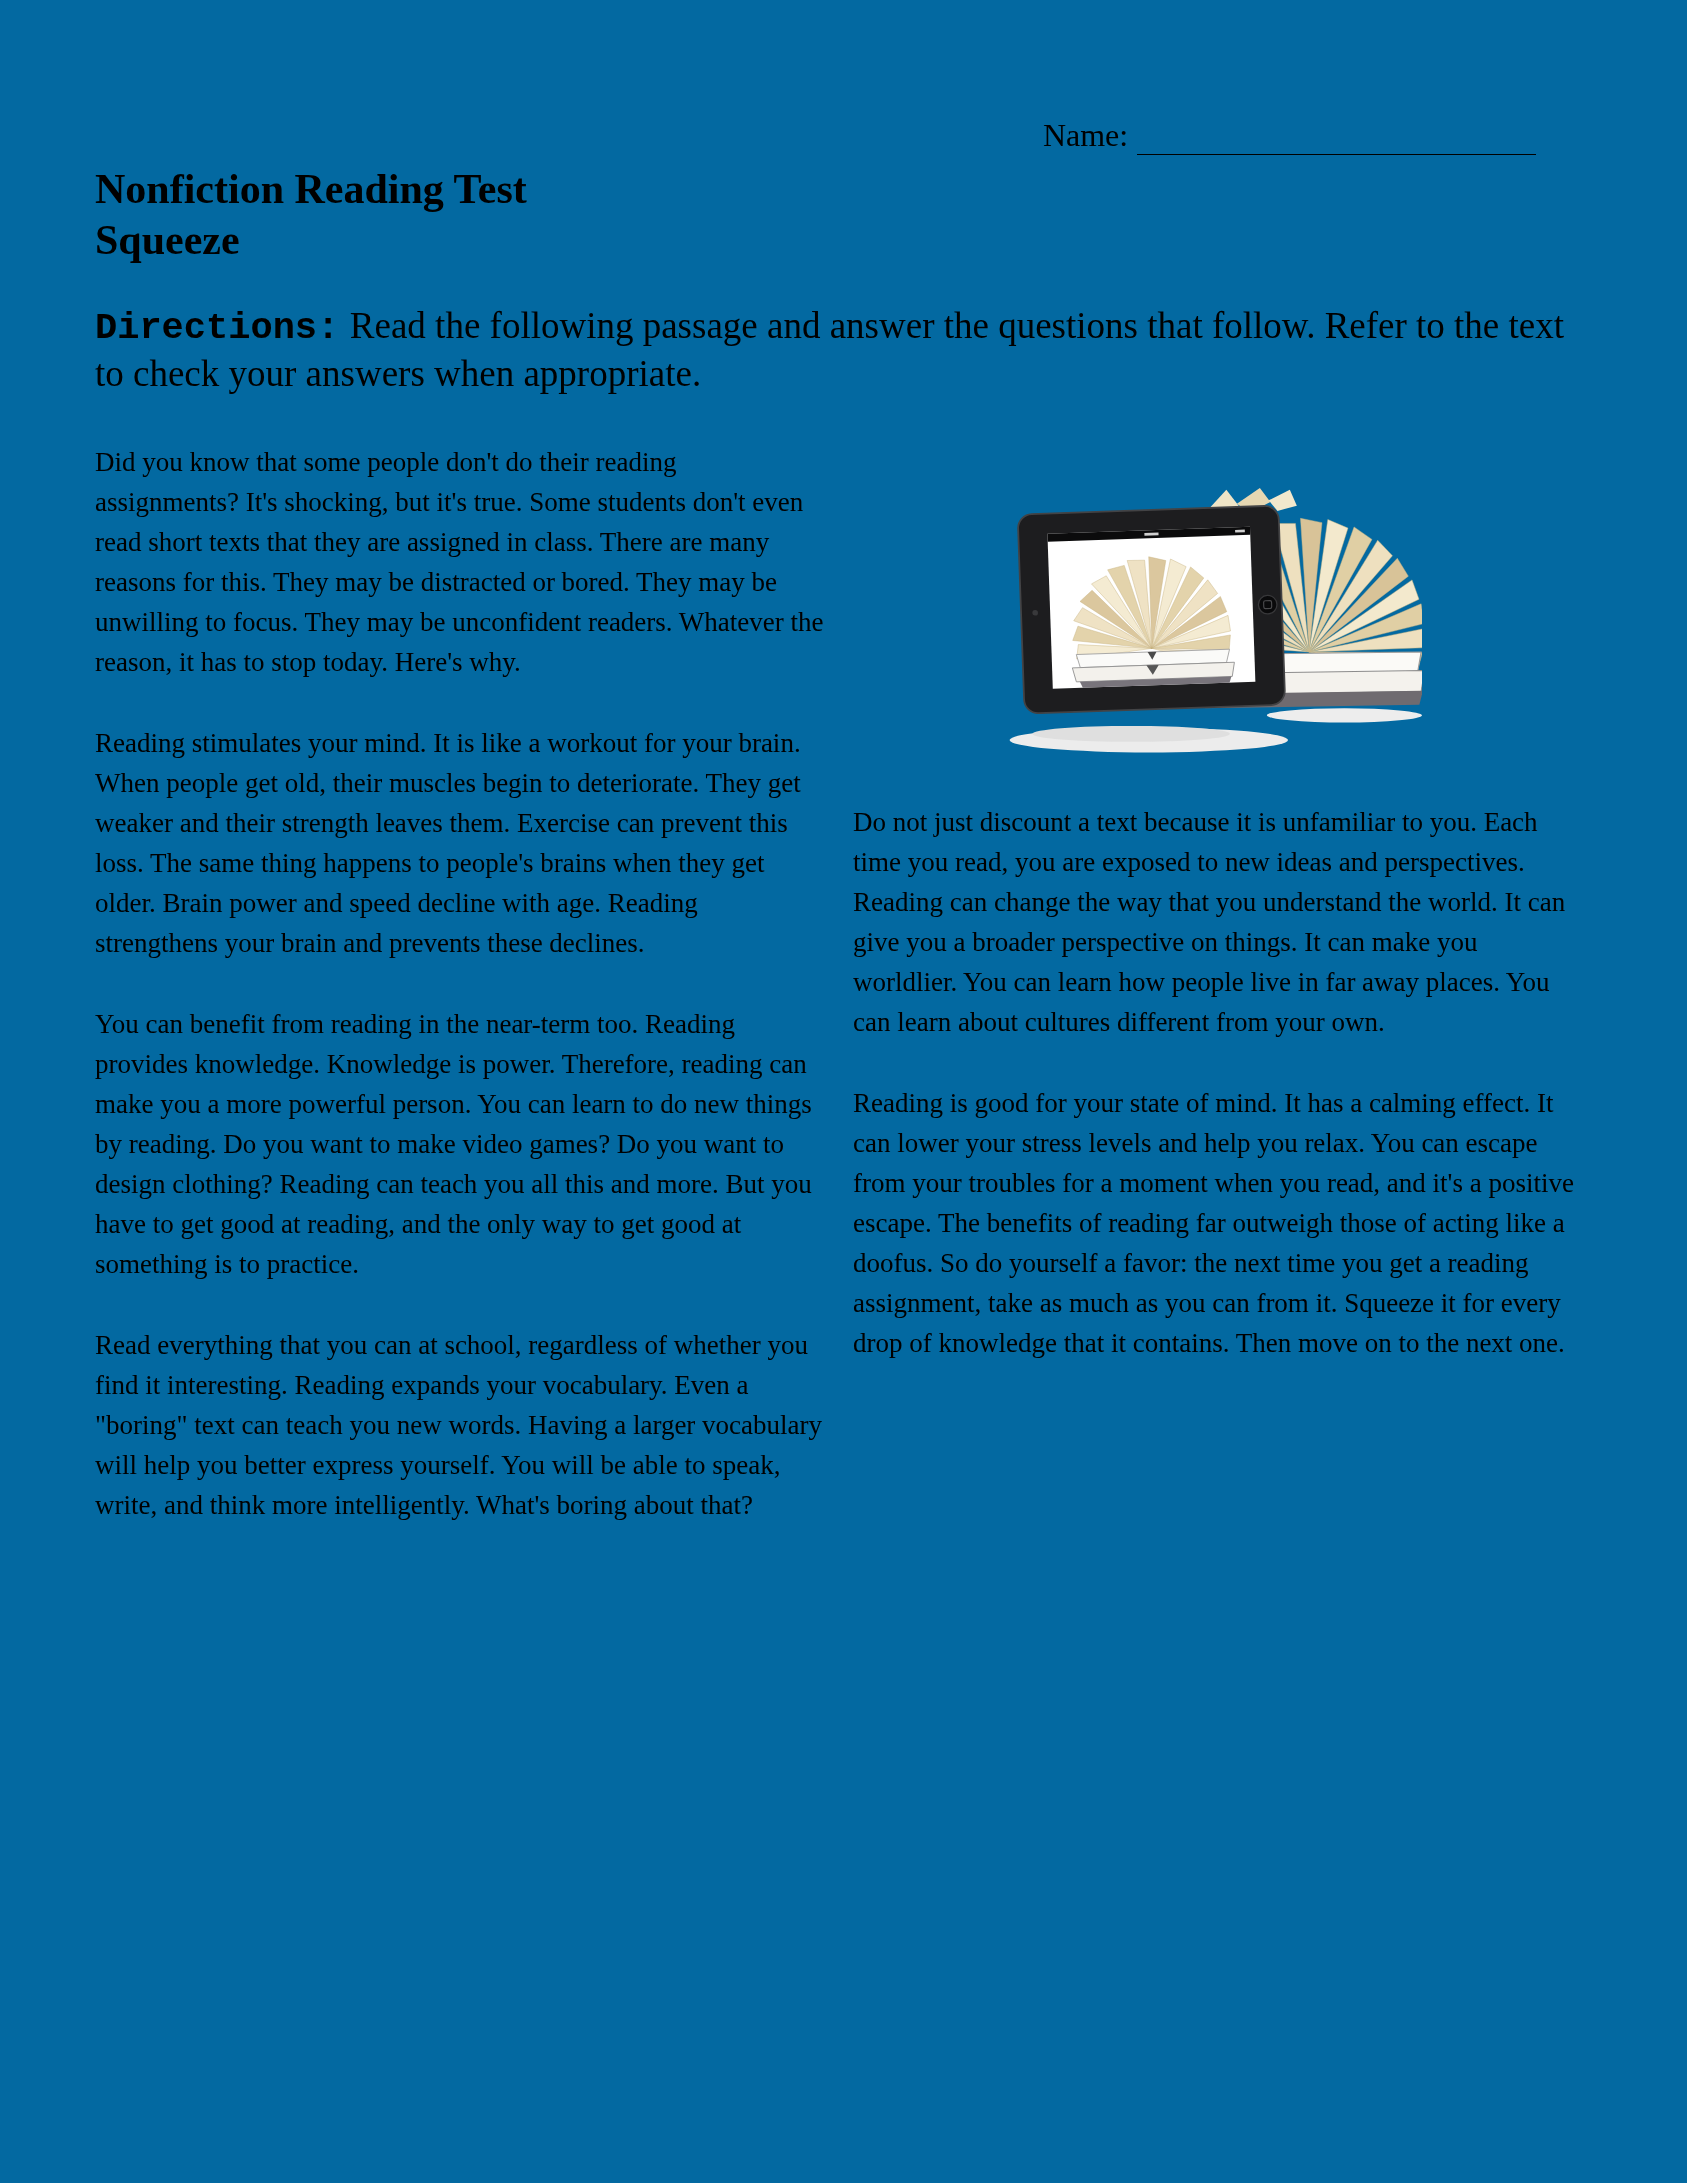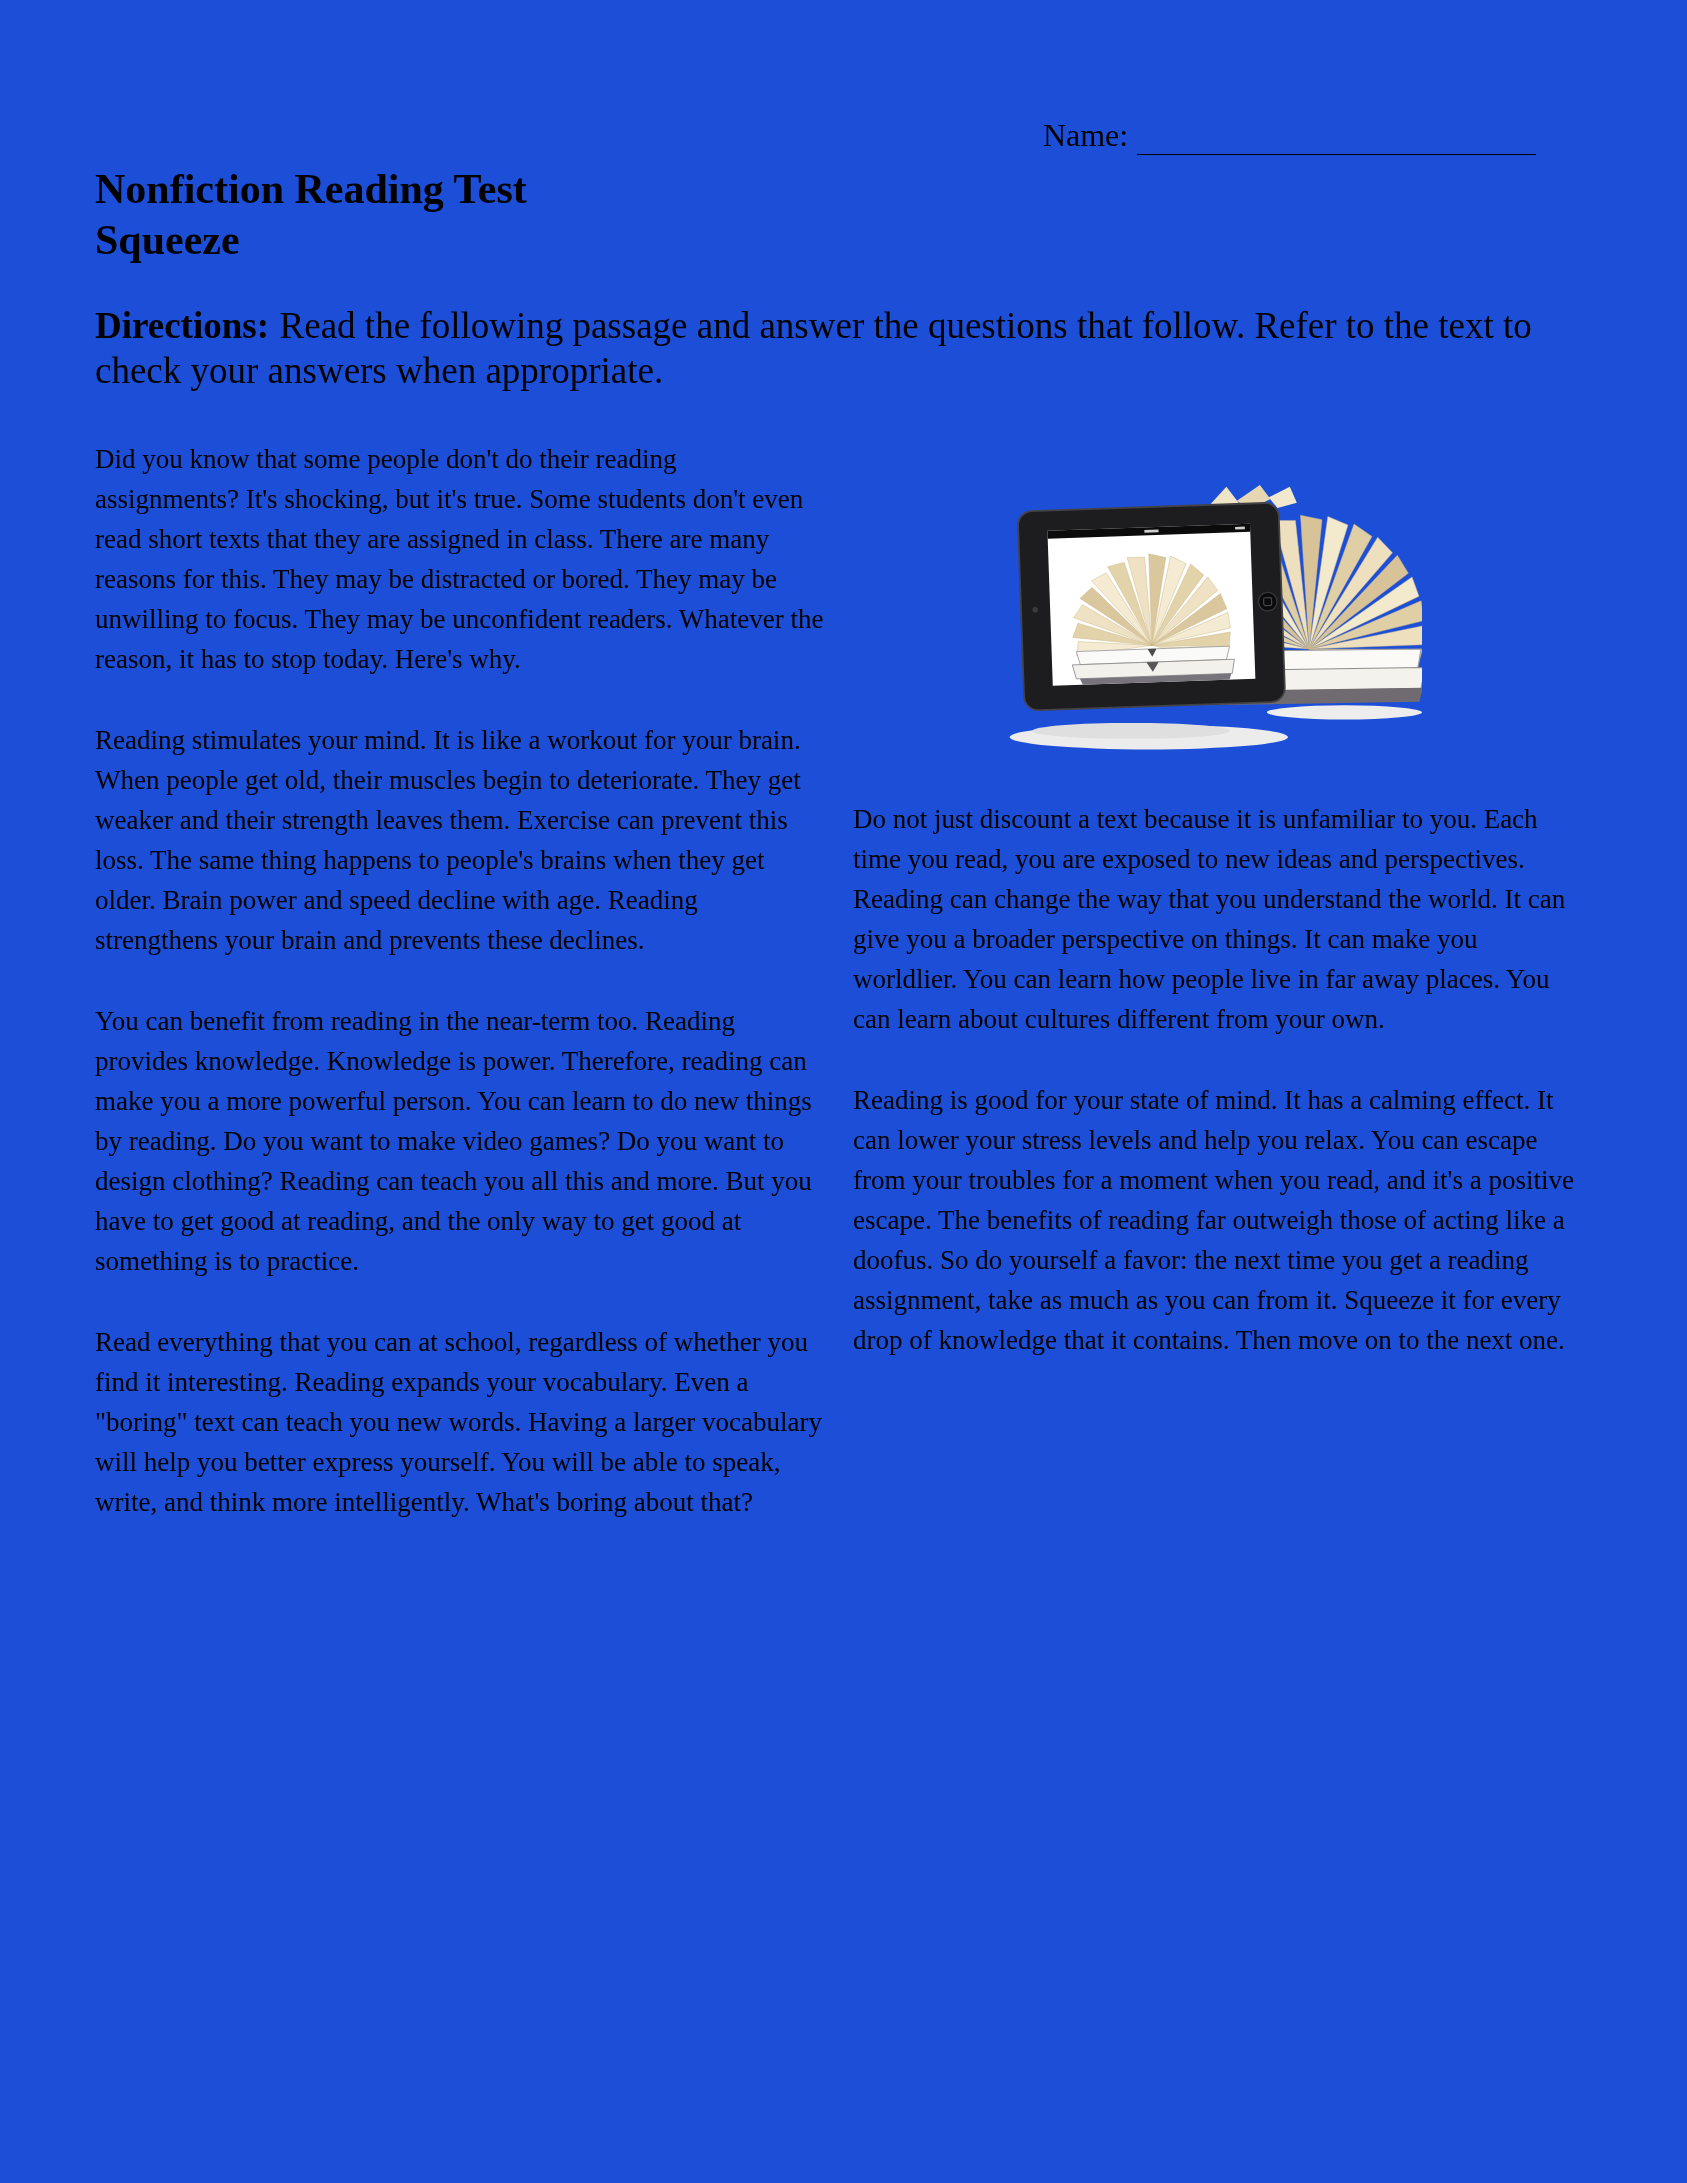--- a/index.html
+++ b/index.html
@@ -1,21 +1,21 @@
 <!DOCTYPE html>
 <html style="font-size:14px"><head>
 <meta charset="utf-8">
 <style>
   * { box-sizing: border-box; }
   html, body { margin: 0; padding: 0; background: #ffffff; }
   .page {
     position: relative;
     width: 1688px;
     height: 2183px;
-    background: #1d4ed8;
+    background: #0369a1;
     color: #000000;
     font-family: "Liberation Serif", serif;
     padding: 116px 103px 0 95px;
     overflow: hidden;
   }
   
   .name-row {
     display: flex;
     justify-content: flex-end;
     align-items: flex-end;
@@ -28,21 +28,21 @@
     display: inline-block;
     width: 399px;
     height: 32px;
     margin-left: 8.8px;
     border-bottom: 1.8px solid #000;
   }
   
   .title-block { margin-top: 8.8px; font-weight: bold; font-size: 42px; line-height: 51px; }
   
   .directions { margin-top: 37px; font-size: 37px; line-height: 45px; max-width: 1473px; }
-  .directions-label { font-weight: bold; margin-right: 10.6px; }
+  .directions-label { font-weight: bold; margin-right: 10.6px; font-family: Liberation Mono, monospace; }
   
   .columns { margin-top: 46px; display: flex; gap: 28px; }
   .col { width: 730px; font-size: 27px; line-height: 40px; }
   .col p { margin: 0 0 41px 0; }
   .illustration { margin: 37px 0 23px 146px; width: 423px; height: 300px; }
   .illustration svg { overflow: hidden; display: block; }
 </style>
 </head>
 <body>
 

